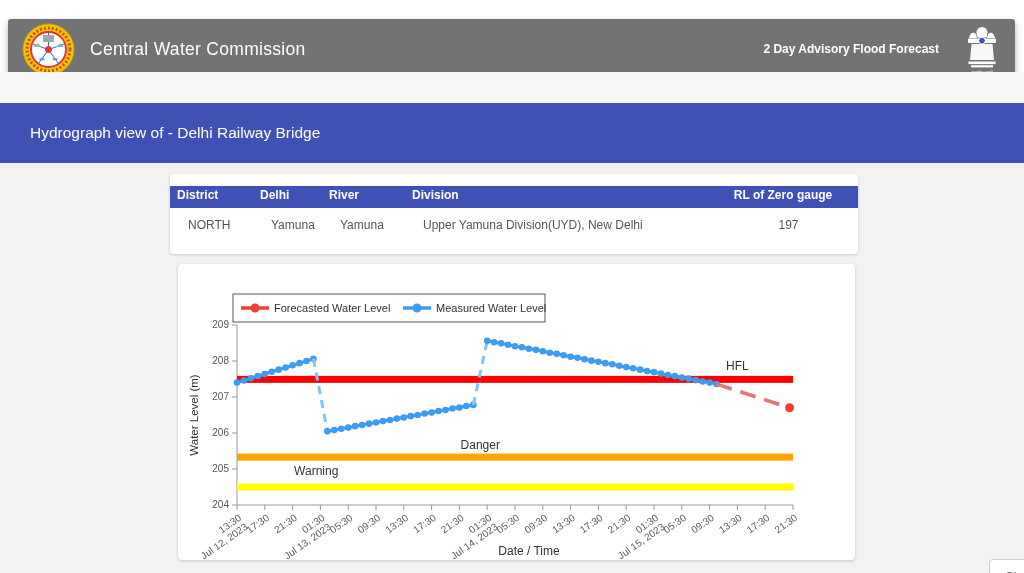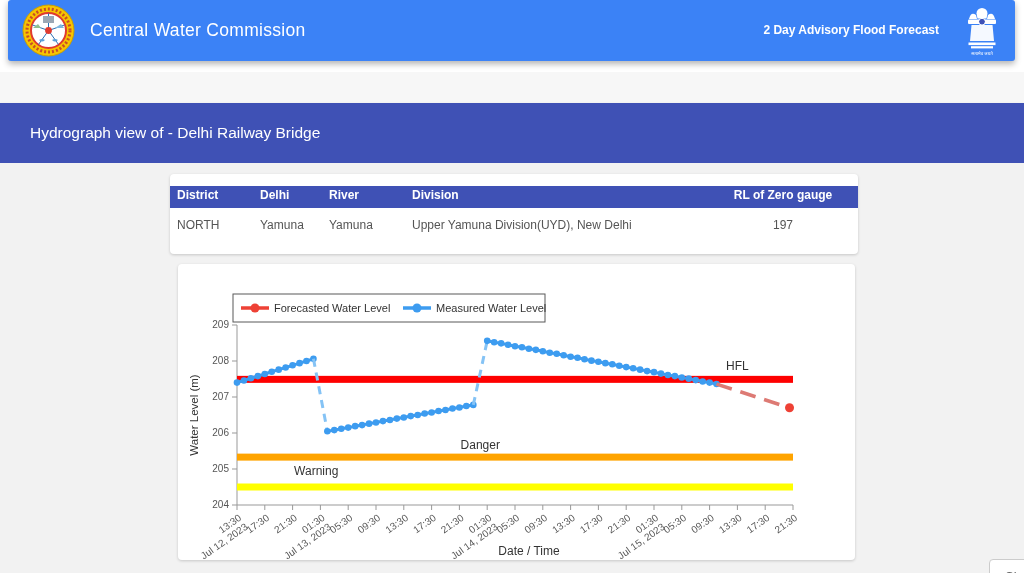--- a/index.html
+++ b/index.html
@@ -1,22 +1,22 @@
 <!DOCTYPE html>
 <html><head>
 <meta charset="utf-8">
 <style>
   * { margin:0; padding:0; box-sizing:border-box; }
   html,body { width:1024px; height:573px; overflow:hidden; background:#ffffff;
               font-family:"Liberation Sans", sans-serif; }
   .page { position:relative; width:1024px; height:573px; overflow:hidden; background:#fff; }
 
   
-  .header-bar { position:absolute; left:8px; top:0; width:1007px; height:61px;
-    background:#3b82f6; border-radius:3px; box-shadow:0 3px 6px rgba(0,0,0,.30); }
+  .header-bar { position:absolute; left:8px; top:19px; width:1007px; height:61px;
+    background:#737373; border-radius:3px; box-shadow:0 3px 6px rgba(0,0,0,.30); }
   .logo-wrap { position:absolute; left:14px; top:4px; width:53px; height:53px; }
   .header-title { position:absolute; left:82px; top:0; height:61px; line-height:61px;
     color:#fff; font-size:17.5px; letter-spacing:.3px; }
   .header-right-text { position:absolute; right:76px; top:0; height:61px; line-height:61px;
     color:#fff; font-size:12px; font-weight:bold; }
   .emblem-wrap { position:absolute; right:14px; top:5px; width:38px; height:52px; }
 
   .gap-strip { position:absolute; left:0; top:72px; width:1024px; height:31px; background:#f7f7f7; }
 
   
@@ -27,21 +27,21 @@
 
   
   .main { position:absolute; left:0; top:163px; width:1024px; height:410px; background:#f2f2f2; }
 
   
   .table-card { position:absolute; left:170px; top:11px; width:688px; background:#fff;
     border-radius:4px; box-shadow:0 1px 3px rgba(0,0,0,.18); padding-top:12px; padding-bottom:14px; }
   table.station { width:100%; border-collapse:collapse; table-layout:fixed; }
   table.station th { background:#3f51b5; color:#fff; font-size:12px; font-weight:bold;
     text-align:left; padding:2px 4px 6px 7px; }
-  table.station td { color:#555; font-size:12px; text-align:left; padding:10px 4px 8px 7px; }
+  table.station td { color:#555; font-size:12px; text-align:left; padding:10px 4px 8px 18px; }
   table.station th.center, table.station td.center { text-align:center;margin-top:32px; }
 
   
   .chart-card { position:absolute; left:178px; top:101px; width:677px; height:296px; background:#fff;
     border-radius:4px; box-shadow:0 1px 3px rgba(0,0,0,.18); }
   svg text { font-family:"Liberation Sans", sans-serif; }
 
   
   .close-btn { position:absolute; left:989px; top:559px; width:64px; height:34px;
     background:#fff; border:1px solid #ccc; border-radius:4px; color:#666;

